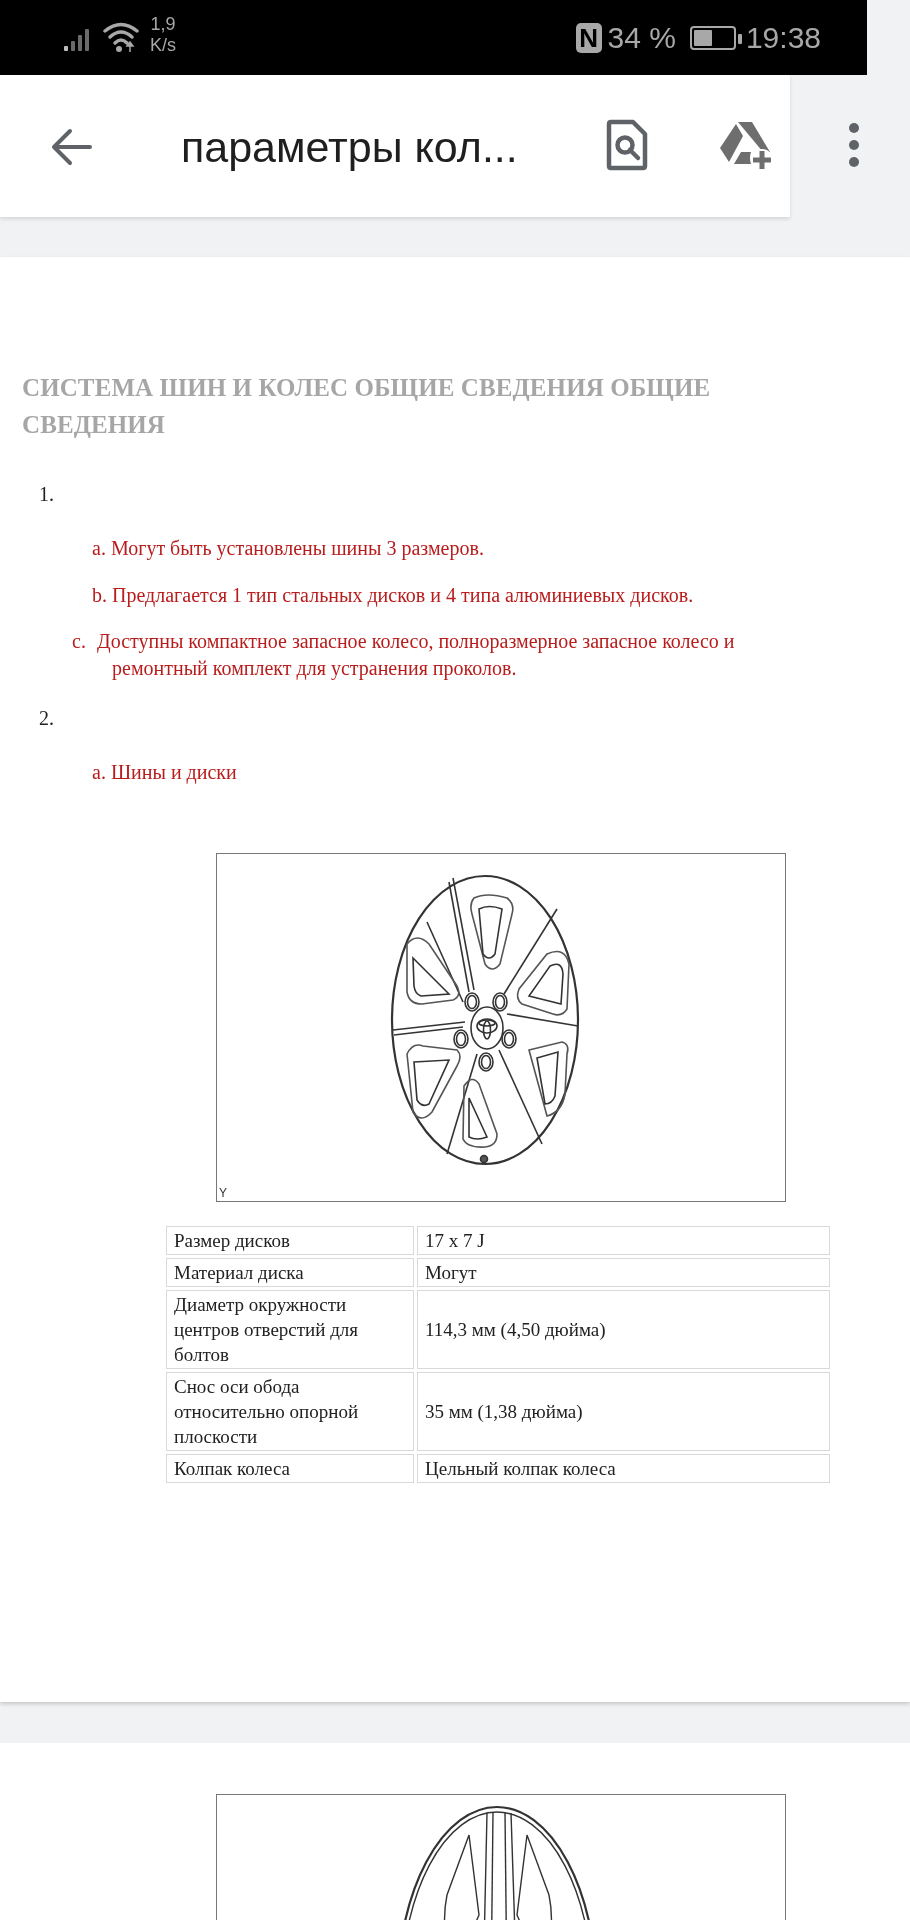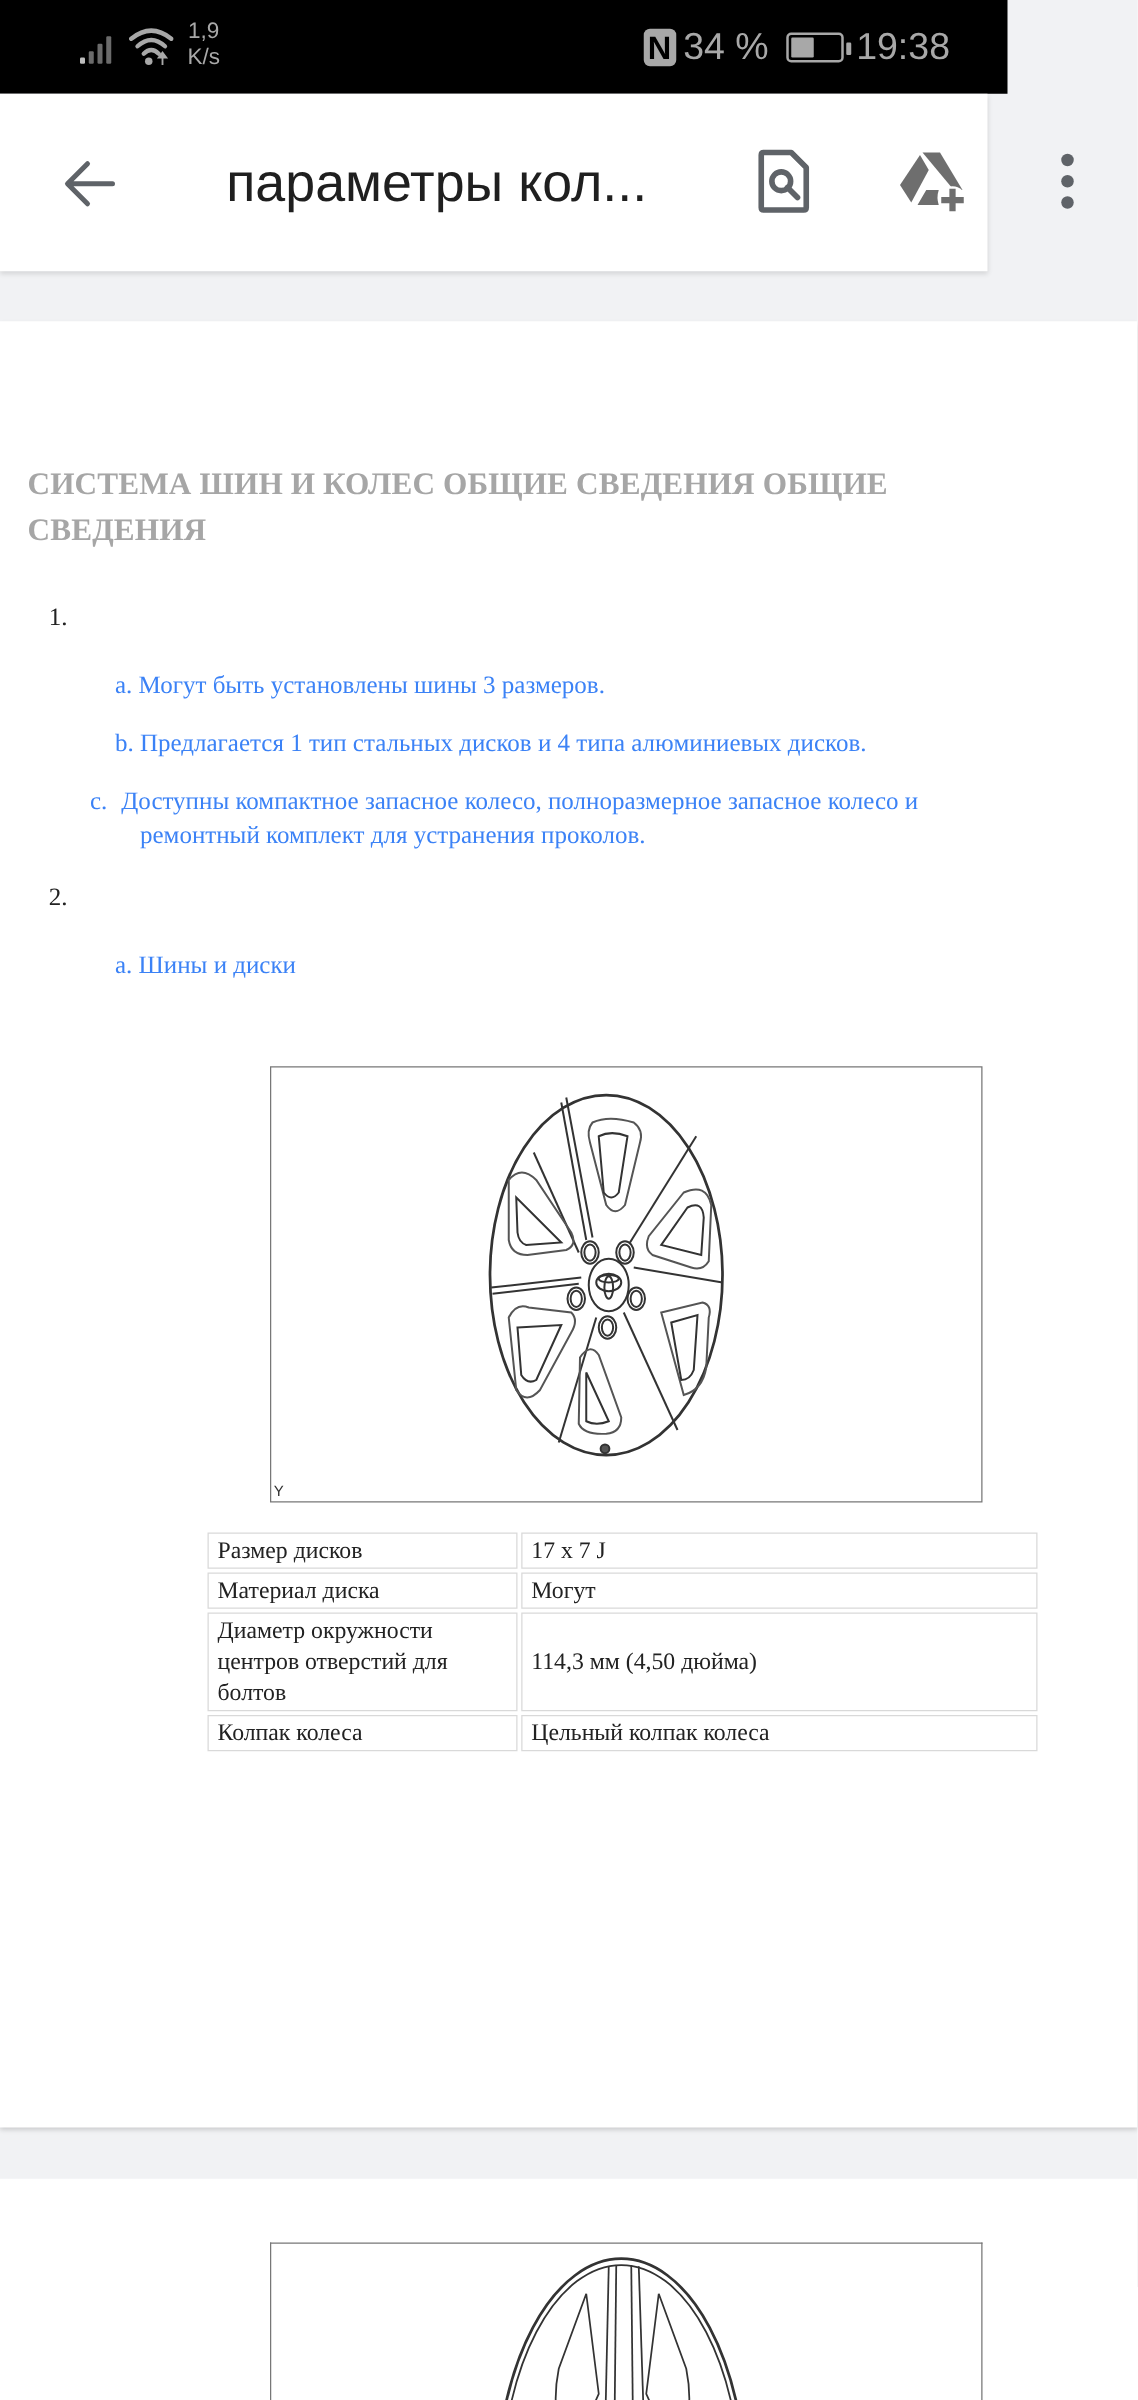--- a/index.html
+++ b/index.html
@@ -1,20 +1,20 @@
 <!DOCTYPE html>
 <html><head>
   <meta charset="utf-8">
   <style>
     * { box-sizing: border-box; margin: 0; padding: 0; }
     html, body { width: 910px; height: 1920px; overflow: hidden; background: #f1f2f4; }
     body { position: relative; font-family: "Liberation Serif", serif; }
 
     
-    .statusbar { position: absolute; left: 0; top: 0; width: 806px; height: 75px; background: #000; color: #a8a8a8; text-decoration: underline; }
+    .statusbar { position: absolute; left: 0; top: 0; width: 867px; height: 75px; background: #000; color: #a8a8a8; text-decoration: underline; }
     .sb-signal { position: absolute; left: 64px; top: 27px; width: 30px; height: 24px; }
     .sb-signal span { position: absolute; bottom: 0; width: 4px; background: #6b6b6b; border-radius: 1px; }
     .sb-wifi { position: absolute; left: 103px; top: 20px; width: 36px; height: 34px; }
     .sb-speed { position: absolute; left: 150px; top: 14px; font-family: "Liberation Sans", sans-serif; font-size: 18px; line-height: 21px; color: #a8a8a8; text-align: center; }
     .sb-right { position: absolute; right: 46px; top: 20px; height: 36px; display: flex; align-items: center; gap: 6px; font-family: "Liberation Sans", sans-serif; font-size: 30px; color: #a8a8a8; }
     .sb-nfc { width: 26px; height: 30px; background: #a8a8a8; border-radius: 5px; color: #000; font-weight: bold; font-size: 26px; line-height: 30px; text-align: center; }
     .sb-battery { position: relative; width: 46px; height: 24px; border: 2px solid #a8a8a8; border-radius: 4px; margin: 0 4px 0 8px; }
     .sb-battery .fill { position: absolute; left: 2px; top: 2px; bottom: 2px; background: #a8a8a8; border-radius: 1px; }
     .sb-battery::after { content: ""; position: absolute; right: -8px; top: 6px; width: 4px; height: 10px; background: #a8a8a8; border-radius: 1px; }
 
@@ -31,21 +31,21 @@
     .page { position: absolute; left: 0; width: 910px; background: #fff; }
     .page1 { top: 257px; height: 1445px; box-shadow: 0 2px 4px rgba(0,0,0,0.18); }
     .page2 { top: 1743px; height: 200px; }
 
     .doc-heading { position: absolute; left: 22px; top: 112px; width: 760px; font-size: 25px; line-height: 37px; font-weight: bold; color: #a6a6a6; font-family: "Liberation Serif", serif; letter-spacing: 0.1px; }
 
     .sec-num { position: absolute; font-size: 20px; color: #222; }
     .sec-box { position: absolute; left: 61px; width: 774px; height: 38px; border: 3px solid #333; box-shadow: 1px 1px 1px #999; }
     .sec-box span { position: absolute; left: 11px; top: 5px; font-size: 20px; font-weight: bold; color: #a6a6a6; }
 
-    .item { position: absolute; font-size: 20px; line-height: 27px; color: #3b82f6; }
+    .item { position: absolute; font-size: 20px; line-height: 27px; color: #b91c1c; }
     .item .lbl { display: inline-block; }
 
     .figure { position: absolute; left: 216px; width: 570px; border: 1.5px solid #777; background: #fff; }
     .fig1 { top: 596px; height: 349px; }
     .fig1 .fig-code { position: absolute; left: 2px; bottom: 1px; font-family: "Liberation Sans", sans-serif; font-size: 12px; color: #333; }
     .fig2 { top: 51px; height: 200px; border-bottom: none; }
 
     .spec-table { position: absolute; left: 166px; top: 966px; border-collapse: separate; border-spacing: 3px; font-size: 19px; color: #222; margin-left: -3px; }
     .spec-table td { border: 1.5px solid #d9d9d9; padding: 1px 7px; vertical-align: middle; line-height: 25px; }
     .spec-table td.k { width: 248px; }
@@ -195,20 +195,24 @@
           <td class="k">Размер дисков</td>
           <td class="v">17 x 7 J</td>
         </tr>
         <tr>
           <td class="k">Материал диска</td>
           <td class="v">Могут</td>
         </tr>
         <tr>
           <td class="k">Диаметр окружности центров отверстий для болтов</td>
           <td class="v">114,3 мм (4,50 дюйма)</td>
+        </tr>
+        <tr>
+          <td class="k">Снос оси обода относительно опорной плоскости</td>
+          <td class="v">35 мм (1,38 дюйма)</td>
         </tr>
         <tr>
           <td class="k">Колпак колеса</td>
           <td class="v">Цельный колпак колеса</td>
         </tr>
       </tbody>
   </table>
 </div>
 
 <div class="page page2">

